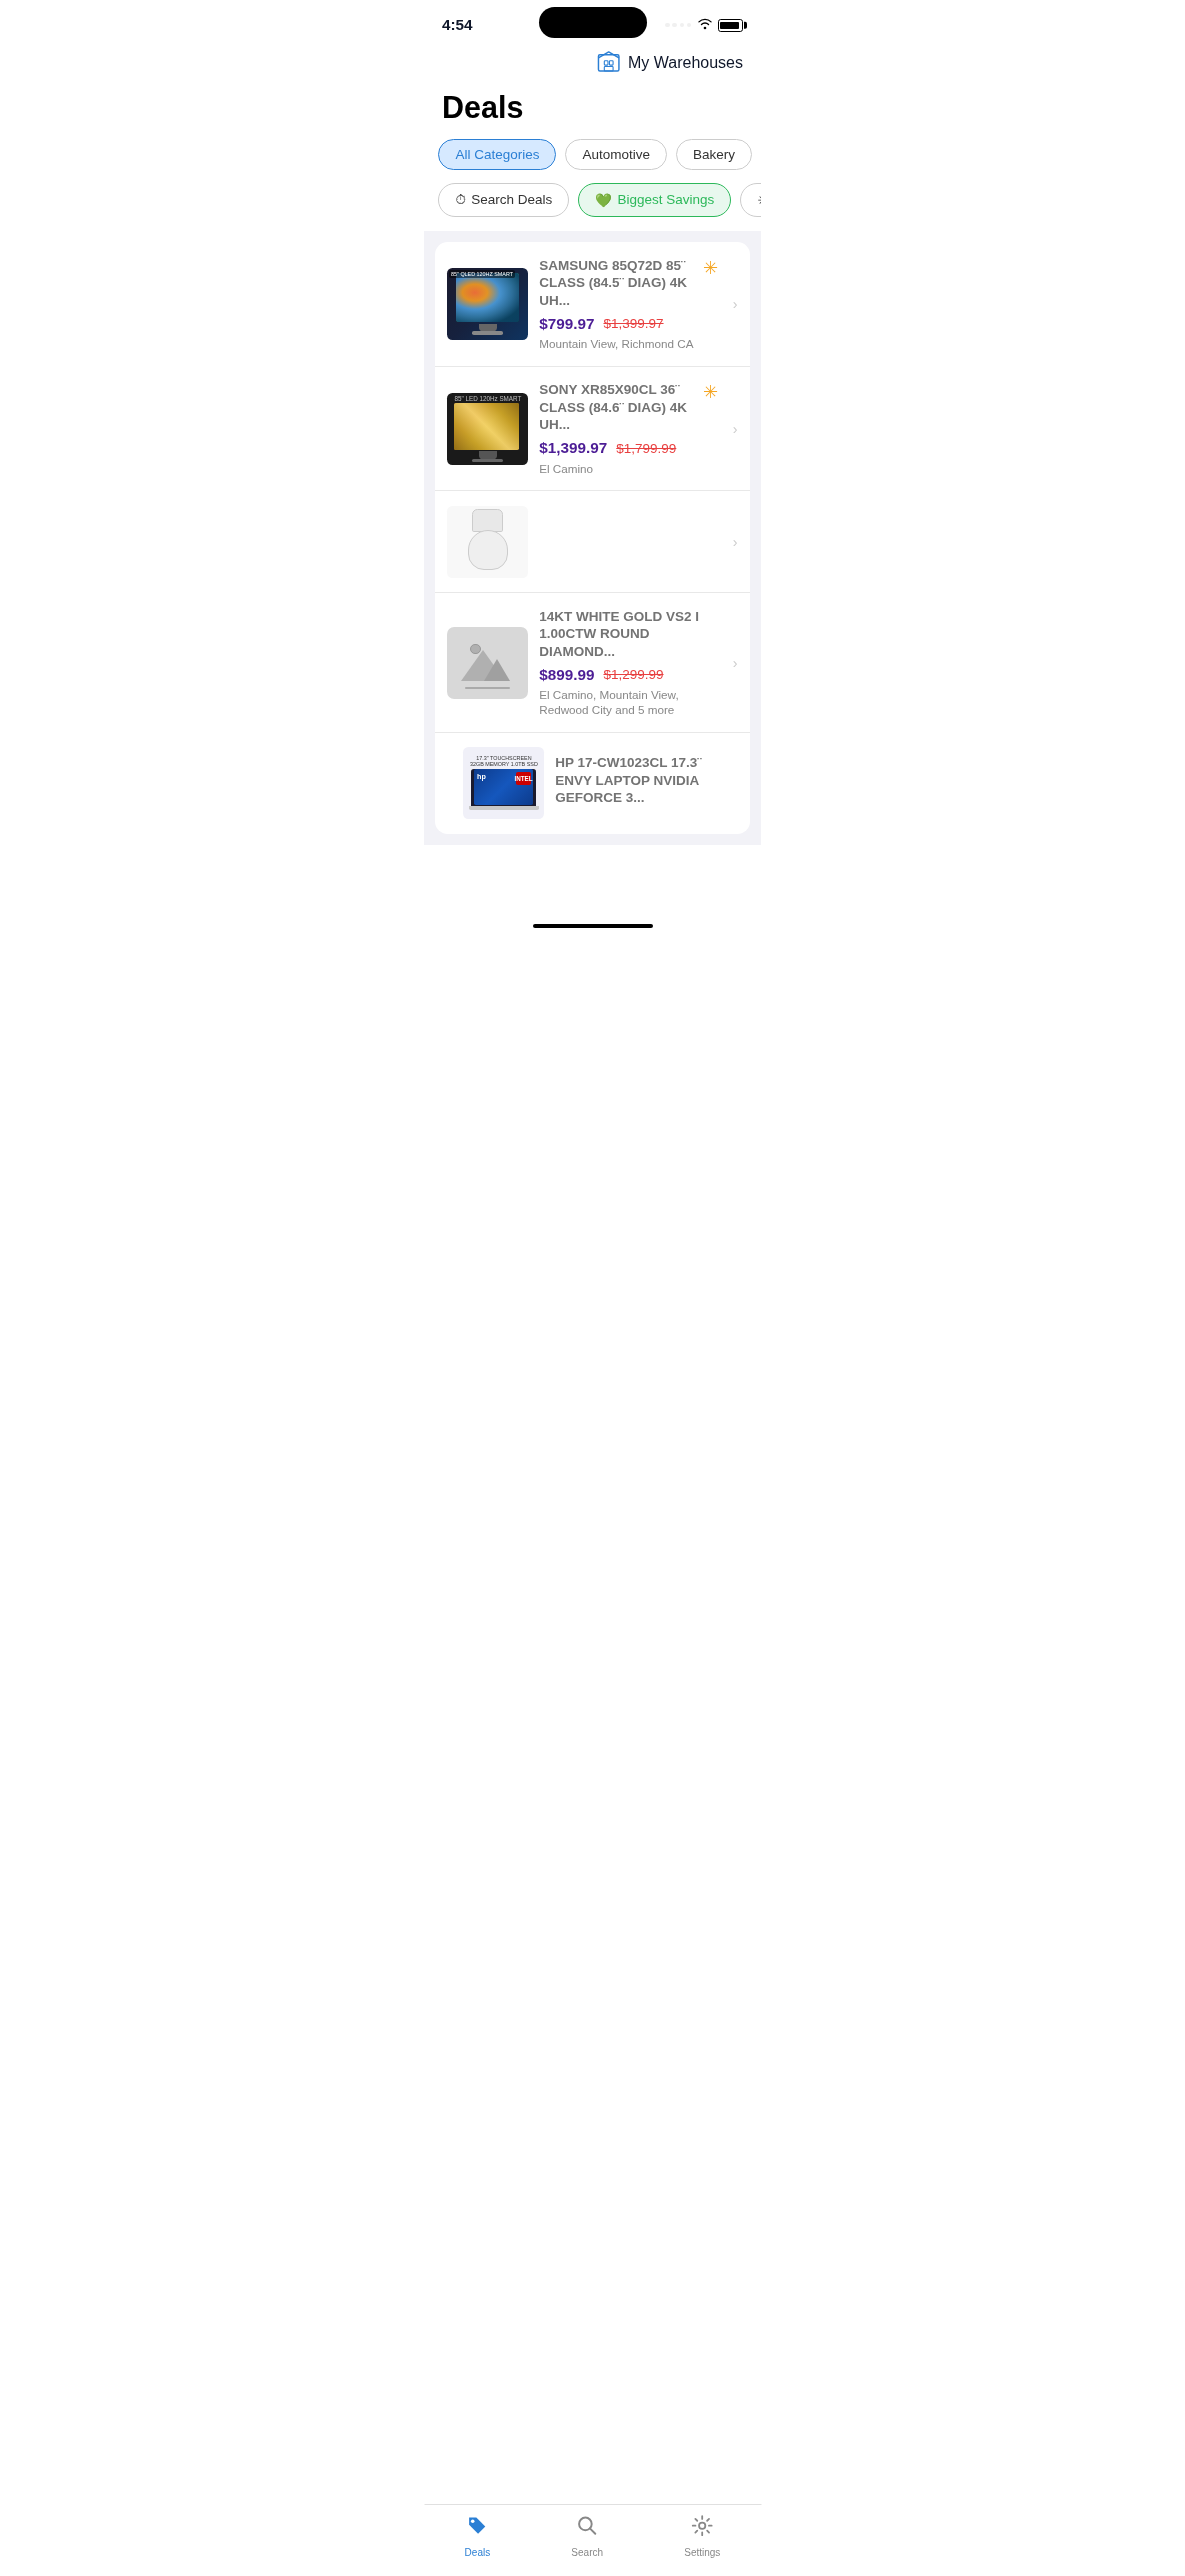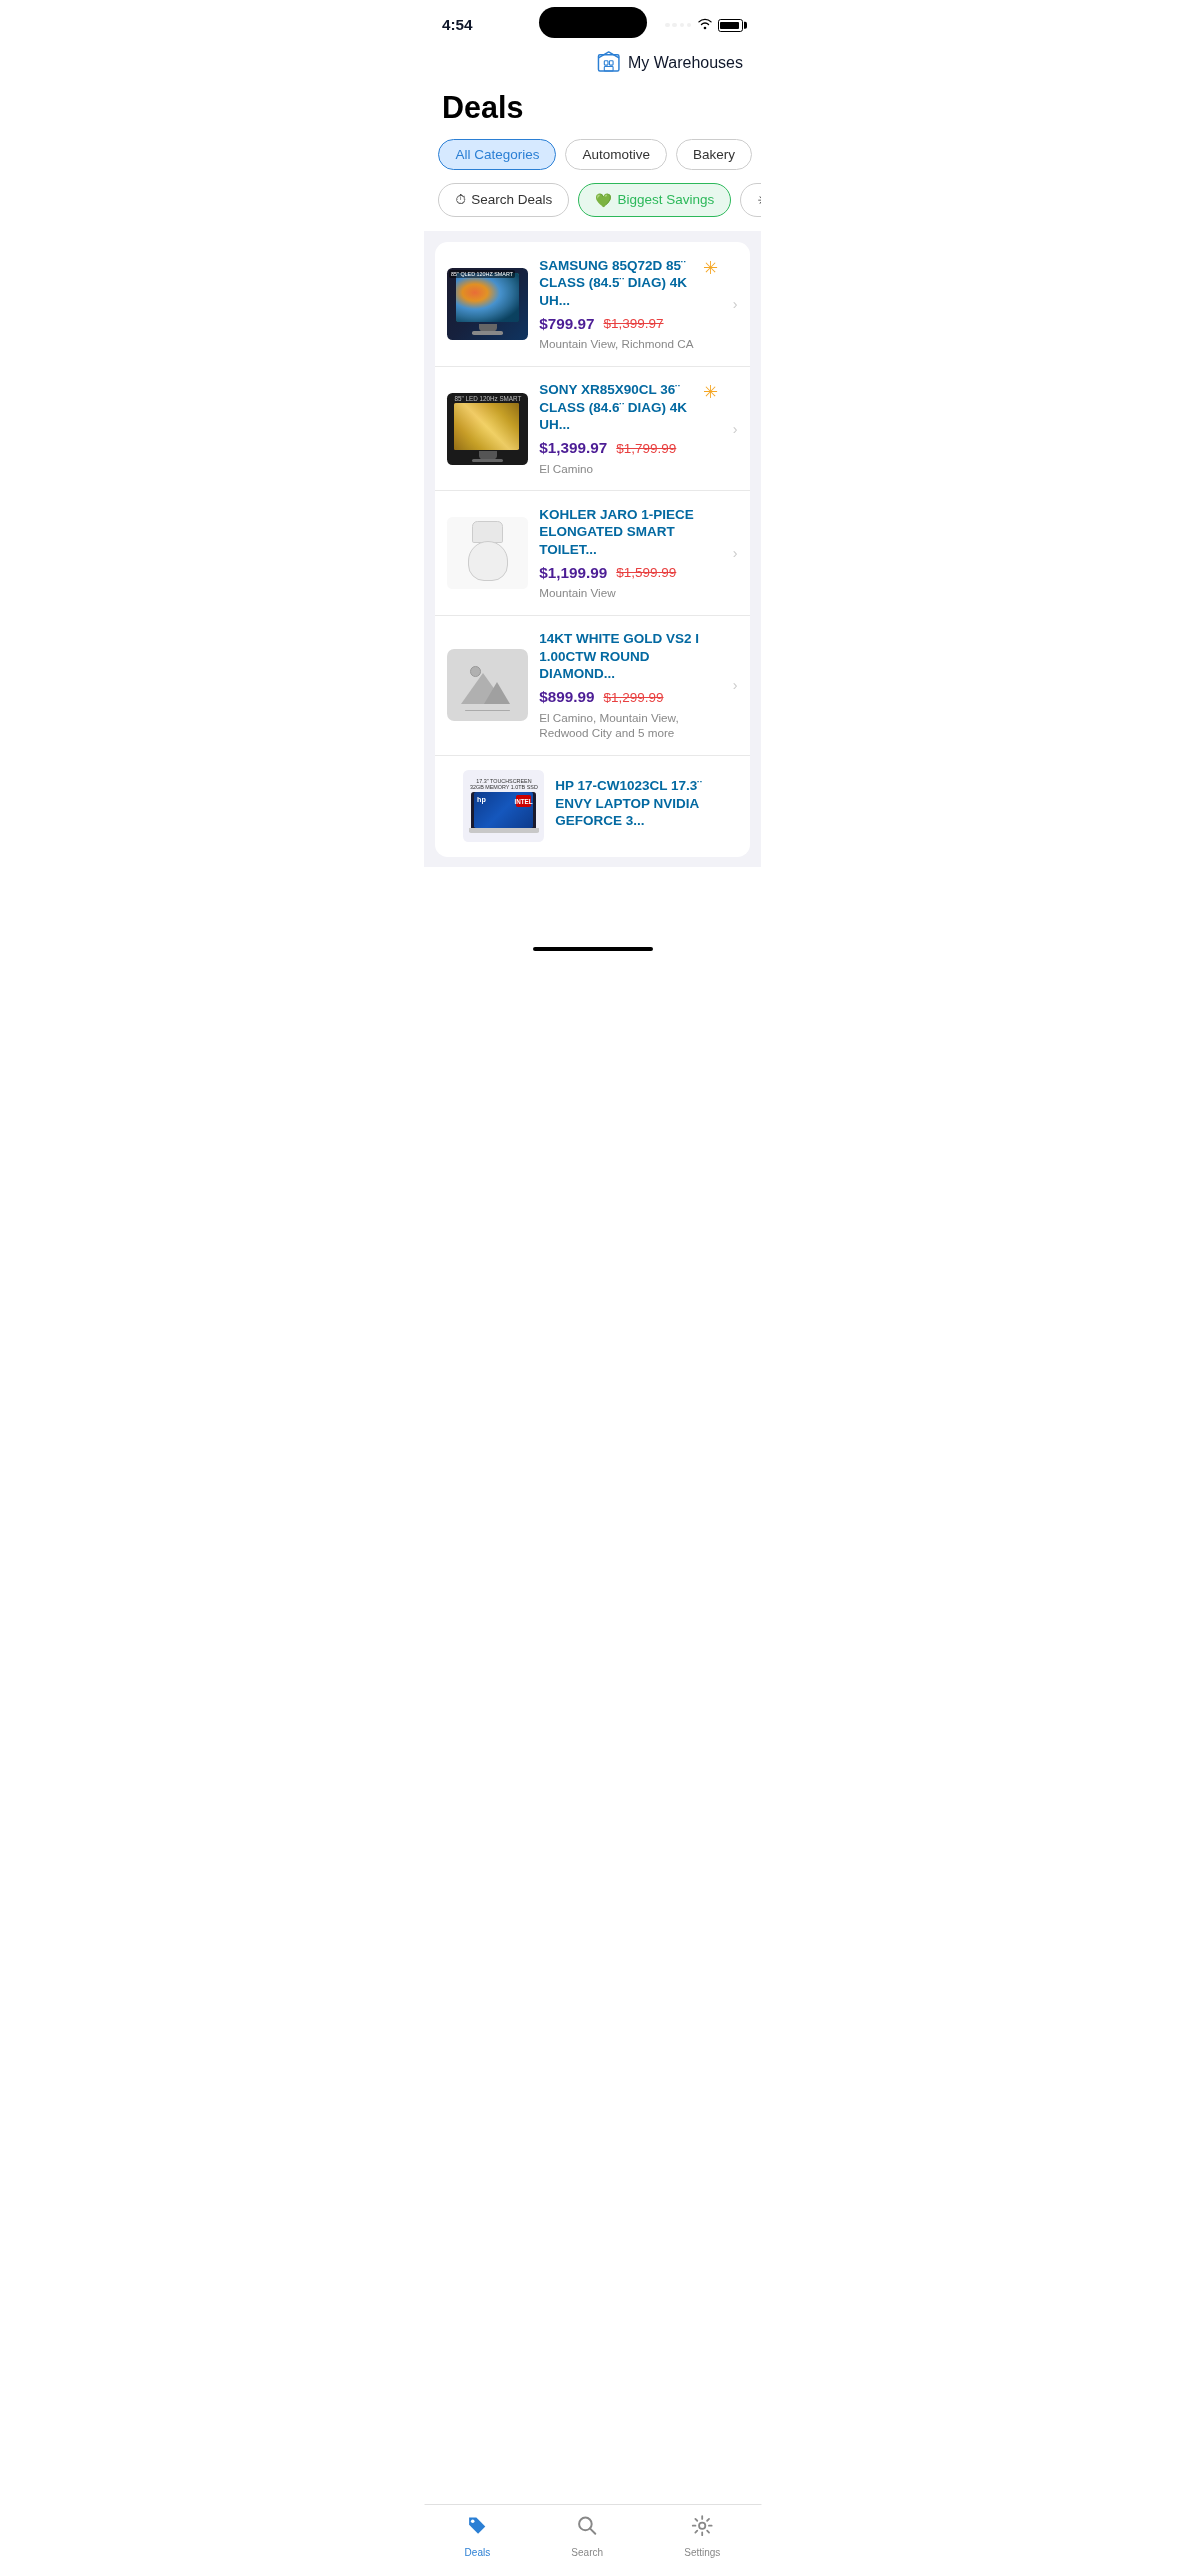--- a/index.html
+++ b/index.html
@@ -337,21 +337,21 @@
       background: #c8c8c8;
       border-radius: 0 0 1.8px 1.8px;
     }
     .product-info {
       flex: 1;
       padding-right: 21.6px;
     }
     .product-name {
       font-size: 13.5px;
       font-weight: 700;
-      color: #0369a1;
+      color: #737373;
       line-height: 1.3;
       margin-bottom: 5.4px;
     }
     .product-prices {
       display: flex;
       align-items: center;
       gap: 9px;
       margin-bottom: 3.6px;
     }
     .current-price {
@@ -541,28 +541,20 @@
       <span class="discount-star">✳</span>
       <span class="chevron-right">›</span>
     </div>
 
     <div class="product-item">
       <div class="product-image toilet-image">
         <div class="toilet-shape">
           <div class="toilet-tank"></div>
           <div class="toilet-bowl"></div>
         </div>
-      </div>
-      <div class="product-info">
-        <div class="product-name">KOHLER JARO 1-PIECE ELONGATED SMART TOILET...</div>
-        <div class="product-prices">
-          <span class="current-price">$1,199.99</span>
-          <span class="original-price">$1,599.99</span>
-        </div>
-        <div class="product-location">Mountain View</div>
       </div>
       <span class="chevron-right">›</span>
     </div>
 
     <div class="product-item">
       <div class="product-image" style="background:#d8d8d8; border-radius:7.2px;">
         <div class="placeholder-image" style="background:#d8d8d8;width:81px;height:72px;border-radius:0;">
           <div style="position:relative;width:54px;height:45px;">
             <div style="position:absolute;bottom:0;left:0;width:0;height:0;border-left:22.5px solid transparent;border-right:22.5px solid transparent;border-bottom:31px solid #b0b0b0;"></div>
             <div style="position:absolute;bottom:0;right:4.5px;width:0;height:0;border-left:13.5px solid transparent;border-right:13.5px solid transparent;border-bottom:22.5px solid #a0a0a0;"></div>

